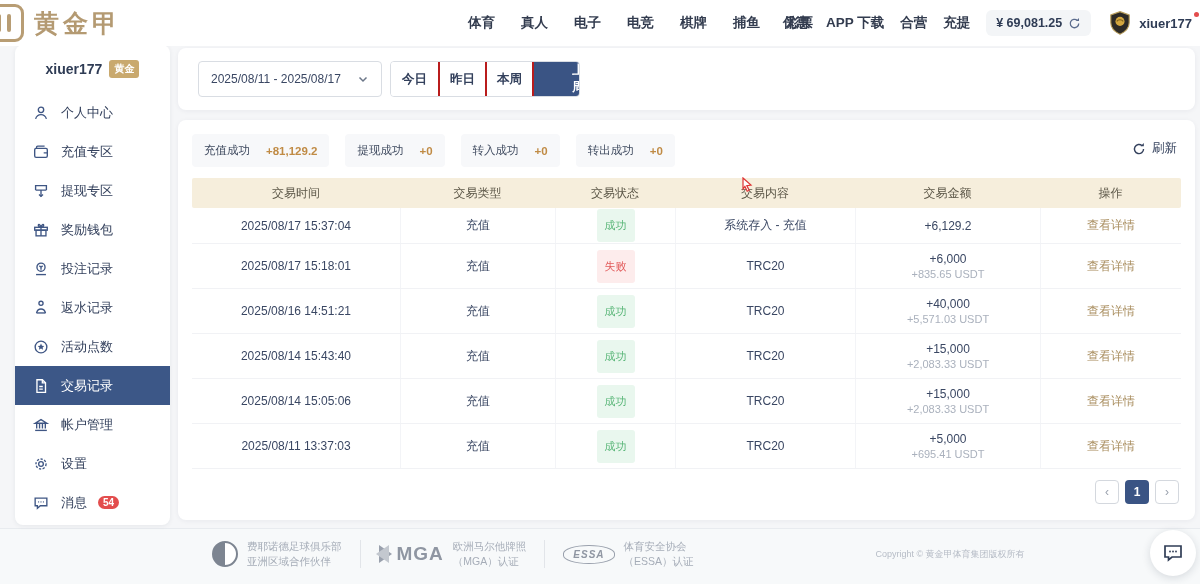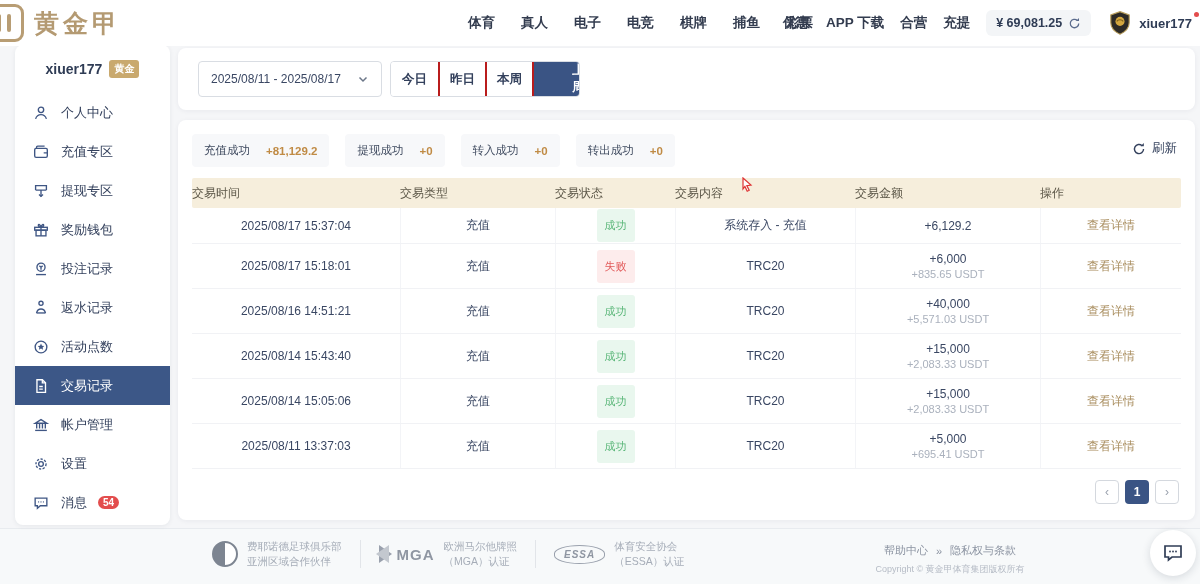--- a/index.html
+++ b/index.html
@@ -47,21 +47,21 @@
   .main-card { position:absolute; left:178px; top:120px; width:1017px; height:400px; background:#fff; border-radius:8px; box-shadow:0 1px 5px rgba(30,40,60,.06); }
   .stats-row { position:absolute; left:14px; top:14px; display:flex; gap:16px; }
   .stat-box { display:flex; align-items:center; background:#f7f8fa; border-radius:4px; padding:9px 12px; gap:16px; }
   .stat-box .slabel { font-size:11.5px; color:#3f4a5f; }
   .stat-box .sval { font-size:11.5px; font-weight:bold; color:#c08b45; }
   .refresh-btn { position:absolute; right:18px; top:20px; display:flex; align-items:center; gap:6px; cursor:pointer; }
   .refresh-btn span { font-size:12.5px; color:#33405c; }
   
   .table { position:absolute; left:14px; top:58px; width:989px; }
   .t-head { display:flex; background:#f6eedc; border-radius:2px; height:30px; align-items:center; }
-  .t-head .cell { font-size:12px; color:#5c5748; }
+  .t-head .cell { font-size:12px; color:#5c5748; text-align:center; }
   .t-row { display:flex; align-items:center; border-bottom:1px solid #f1f2f5; }
   .t-row .cell { display:flex; flex-direction:column; align-items:center; justify-content:center; align-self:stretch; }
   .t-row .cell + .cell { border-left:1px solid #f3f4f7; }
   .r36 { height:36px; } .r45 { height:45px; }
   .c-time{width:208px;} .c-type{width:155px;} .c-status{width:120px;} .c-content{width:180px;} .c-amount{width:185px;} .c-action{width:141px;}
   .cell .txt { font-size:12px; color:#3a4763; }
   .badge { display:inline-block; font-size:11px; padding:9px 8px; border-radius:3px; }
   .badge.ok { background:#e9f7ee; color:#57b576; }
   .badge.fail { background:#fdecec; color:#e25c5c; }
   .amt-main { font-size:12px; color:#3a4763; }
@@ -78,21 +78,21 @@
   .footer { position:absolute; left:0; bottom:0; width:1200px; height:56px; background:#f7f9fa; border-top:1px solid #e8ebef; }
   .partners { position:absolute; left:212px; top:11px; display:flex; align-items:center; gap:18px; }
   .partner { display:flex; align-items:center; gap:9px; }
   .p-text { display:flex; flex-direction:column; gap:2px; }
   .p-text span { font-size:10.5px; color:#a6adb8; line-height:1.25; }
   .p-divider { width:1px; height:28px; background:#e2e5e9; }
   .circle-logo { width:26px; height:26px; border-radius:50%; border:2px solid #7d8591; background:linear-gradient(90deg,#7d8591 50%, #fff 50%); }
   .mga-mark { display:flex; align-items:center; gap:5px; }
   .mga-flag { width:0; height:0; border-style:solid; border-width:9px 0 9px 13px; border-color:transparent transparent transparent #9aa1ad; position:relative; }
   .mga-flag:after { content:""; position:absolute; left:-16px; top:-9px; border-style:solid; border-width:9px 13px 9px 0; border-color:transparent #c3c8cf transparent transparent; }
-  .mga-word { font-size:15px; font-weight:bold; color:#8f96a2; letter-spacing:1px; }
+  .mga-word { font-size:19px; font-weight:bold; color:#8f96a2; letter-spacing:1px; }
   .essa-mark { border:1.5px solid #9aa1ad; border-radius:50%/45%; padding:3px 9px; font-size:10px; font-weight:bold; font-style:italic; color:#8f96a2; letter-spacing:1px; }
   .foot-links { position:absolute; left:855px; top:14px; width:190px; text-align:center; }
   .foot-links .row1 { display:flex; align-items:center; justify-content:center; gap:8px; }
   .foot-links .row1 span { font-size:11px; color:#8b93a1; cursor:pointer; }
   .foot-links .sep { color:#c2c8d0; font-size:9px; }
   .copyright { font-size:9px; color:#b6bcc6; margin-top:5px; }
   .chat-fab { position:absolute; right:4px; bottom:8px; width:46px; height:46px; border-radius:50%; background:#fff; box-shadow:0 2px 8px rgba(30,40,60,.15); display:flex; align-items:center; justify-content:center; cursor:pointer; z-index:8; }
 </style>
 </head>
 <body>
@@ -477,25 +477,20 @@
     <div class="partner">
       <span class="essa-mark">ESSA</span>
       <div class="p-text">
         <span>体育安全协会</span>
         <span>（ESSA）认证</span>
       </div>
     </div>
   </div>
 
   <div class="foot-links">
-    <div class="row1">
-      <span>帮助中心</span>
-      <span class="sep">»</span>
-      <span>隐私权与条款</span>
-    </div>
     <div class="copyright">Copyright © 黄金甲体育集团版权所有</div>
   </div>
 </div>
 
 <div class="chat-fab">
   <svg width="24" height="24" viewBox="0 0 24 24" fill="none" stroke="#2f3c55" stroke-width="1.7">
       <path d="M4 5h16v11h-9l-3.5 3v-3H4z"></path>
       <circle cx="9" cy="10.5" r="0.9" fill="#2f3c55" stroke="none"></circle>
       <circle cx="12" cy="10.5" r="0.9" fill="#2f3c55" stroke="none"></circle>
       <circle cx="15" cy="10.5" r="0.9" fill="#2f3c55" stroke="none"></circle>

